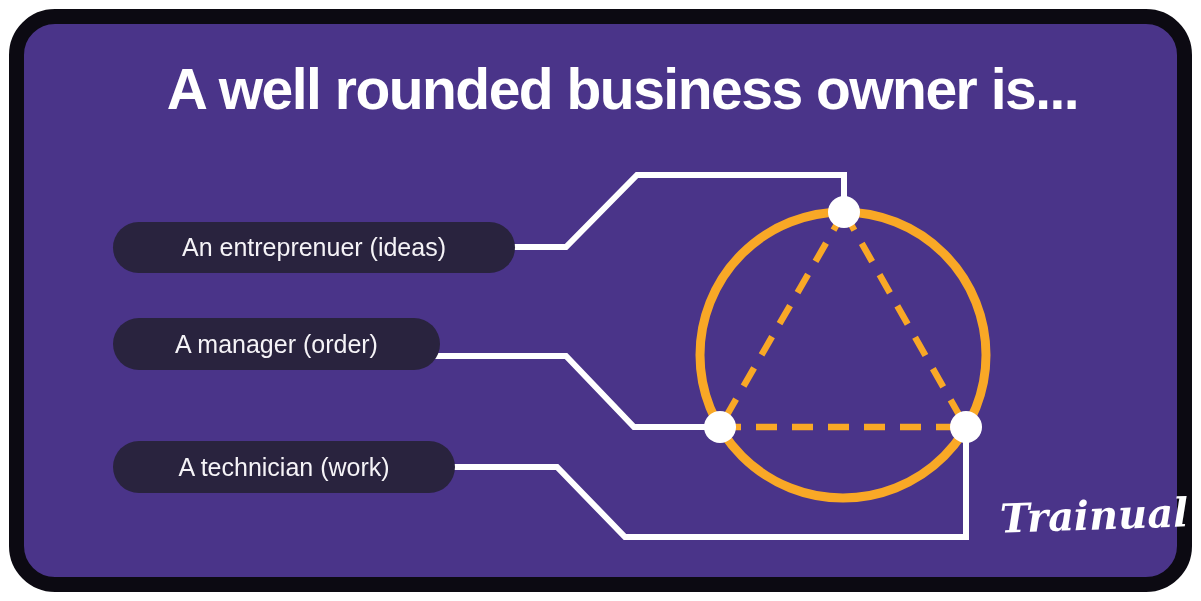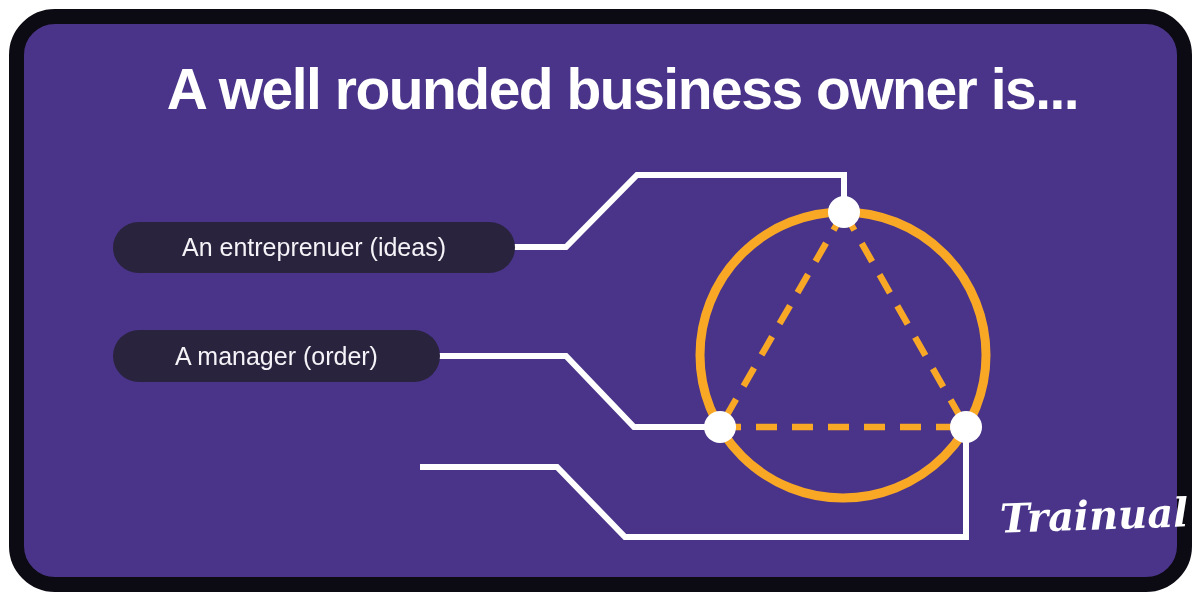--- a/index.html
+++ b/index.html
@@ -53,21 +53,21 @@
     background: #29233e;
     border-radius: 27px;
     color: #f5f3f7;
     font-size: 25px;
     display: flex;
     align-items: center;
     justify-content: center;
     white-space: nowrap;
   }
   .pill-1 { left: 113px; top: 222px; width: 402px; height: 51px; }
-  .pill-2 { left: 113px; top: 330px; width: 327px; height: 52px; }
+  .pill-2 { left: 113px; top: 318px; width: 327px; height: 52px; }
   .pill-3 { left: 113px; top: 441px; width: 342px; height: 52px; }
   .brand {
     position: absolute;
     left: 1000px;
     top: 492px;
     width: 160px;
     text-align: center;
     color: #ffffff;
     font-family: "DejaVu Serif", serif;
     font-style: italic;
@@ -101,16 +101,19 @@
     <circle cx="720" cy="427" r="16" fill="#ffffff"></circle>
     <circle cx="966" cy="427" r="16" fill="#ffffff"></circle>
   </svg>
 
   <div class="pill pill-1">
     <span>An entreprenuer (ideas)</span>
   </div>
   <div class="pill pill-2">
     <span>A manager (order)</span>
   </div>
+  <div class="pill pill-3">
+    <span>A technician (work)</span>
+  </div>
 
   <div class="brand">Trainual</div>
 
 </div>
 
 </body></html>

